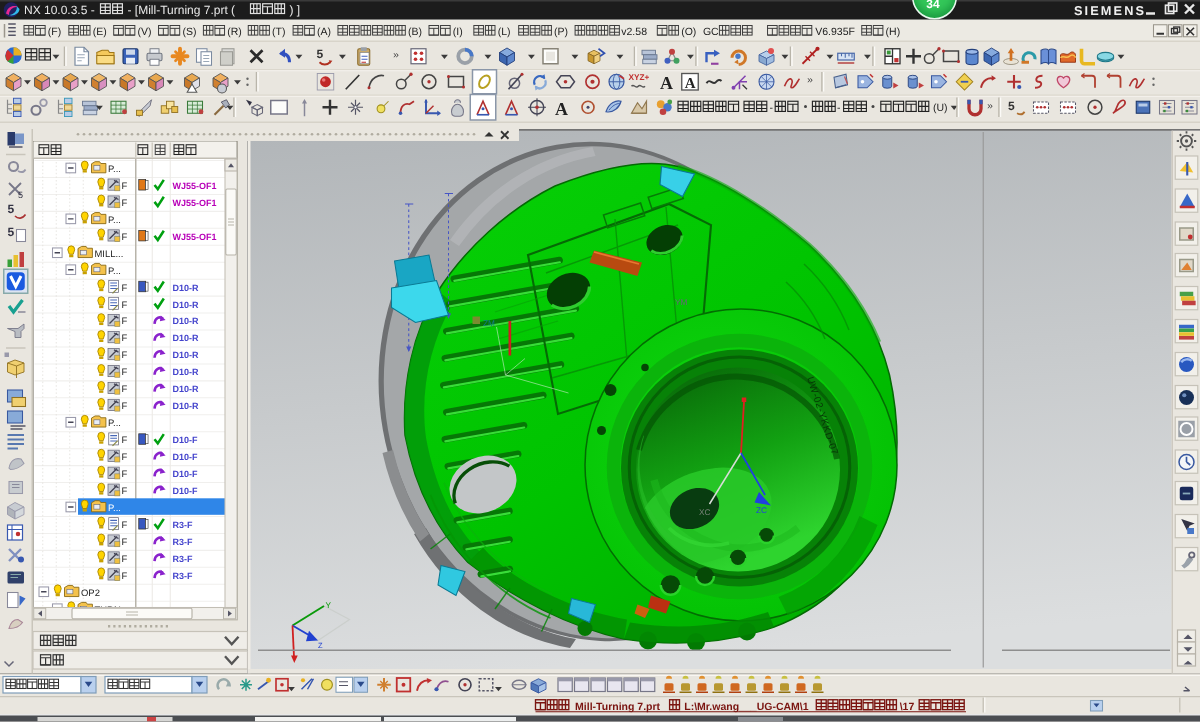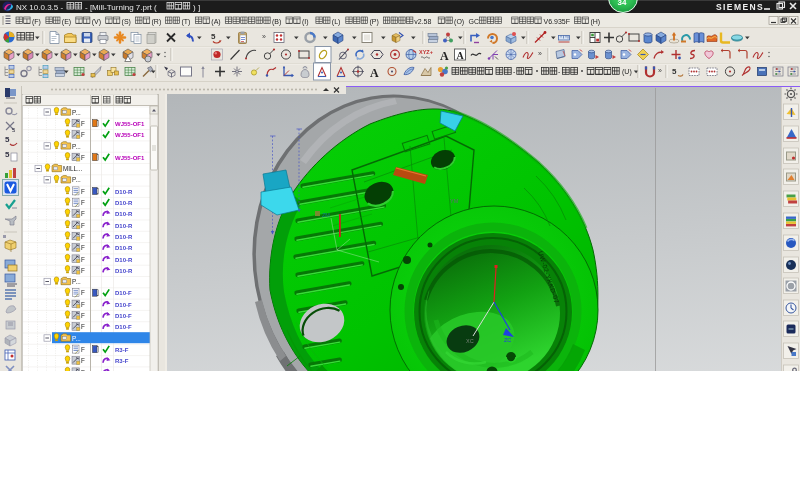--- a/index.html
+++ b/index.html
@@ -1,14 +1,14 @@
 <!DOCTYPE html>
 <html><head><meta charset="utf-8"><style>
 html,body{margin:0;padding:0}
-#app{position:relative;width:800px;height:371px;overflow:hidden;background:#8b5cf6;font-family:"Liberation Sans",sans-serif}
+#app{position:relative;width:800px;height:481px;overflow:hidden;background:#737373;font-family:"Liberation Sans",sans-serif}
 .abs{position:absolute}
 </style></head><body>
 <div id="app">
 <svg class="abs" style="left:0;top:0" width="800" height="13">
       <rect width="800" height="13" fill="#1c1c1c"></rect>
       <rect width="800" height="1" fill="#3a3a3a"></rect>
       <g transform="translate(2,1)">
         <circle cx="5.5" cy="5.5" r="5" fill="#202060"></circle>
         <path d="M2 8C3 3 8 2 10 4 8 3 4 5 4 9z" fill="#e82890"></path>
         <path d="M9 3C10 6 7 9 4 9c3 1 7-1 7-4z" fill="#30b8e8"></path>

